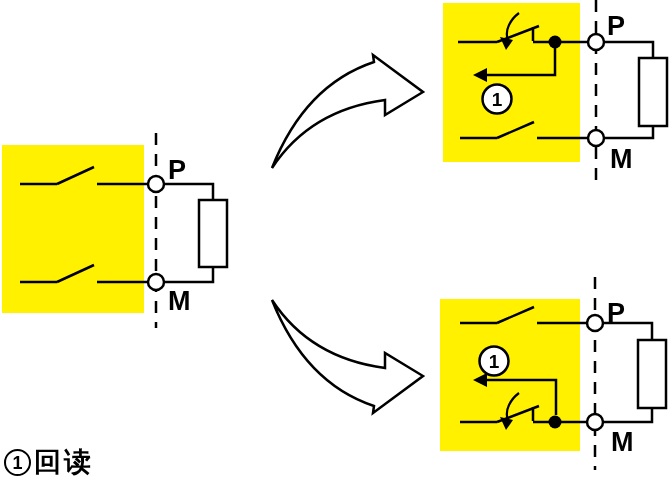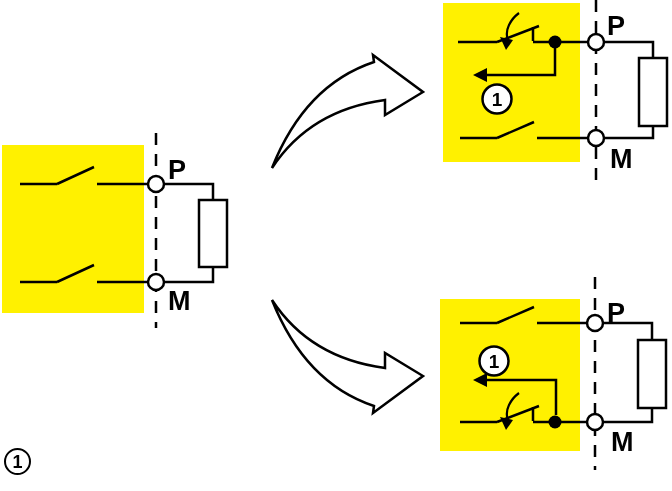--- a/index.html
+++ b/index.html
@@ -120,15 +120,16 @@
     <circle cx="595" cy="422" r="8" fill="#ffffff"></circle>
     <text x="607" y="322" class="terminal-label" stroke="none">P</text>
     <text x="611" y="451" class="terminal-label" stroke="none">M</text>
   </g>
 </svg>
 
   <div class="caption">
     <span class="caption-marker">
       <span>1</span>
     </span>
+    <span class="caption-text">回读</span>
   </div>
 
 </div>
 
 </body></html>

